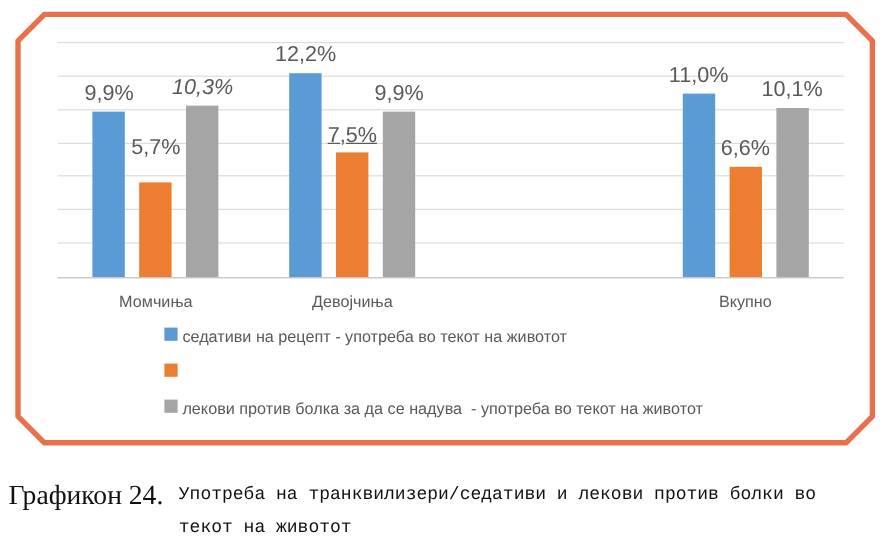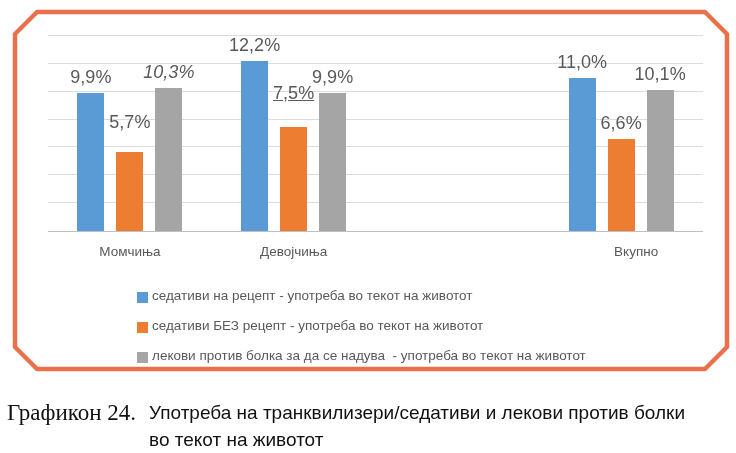--- a/index.html
+++ b/index.html
@@ -30,35 +30,35 @@
     font-size: 18px; color: #595959; white-space: nowrap;
   }
   .category-axis { position: absolute; left: 48px; top: 244px; width: 655px; height: 20px; }
   .category-label {
     position: absolute; transform: translateX(-50%);
     font-size: 13.5px; color: #595959; white-space: nowrap;
   }
 
   
   .legend { position: absolute; left: 137px; top: 273px; }
-  .legend-row { display: flex; align-items: flex-end; height: 30px; }
+  .legend-row { display: flex; align-items: flex-start; height: 30px; }
   .legend-swatch { width: 11px; height: 11px; margin-right: 4px; flex: 0 0 auto; }
   .legend-label { font-size: 13.5px; color: #595959; white-space: pre; }
 
   
   .caption { position: absolute; left: 0; top: 399px; width: 736px; color: #111111; }
   .caption-label {
     position: absolute; left: 7px; top: 0;
     font-family: "Liberation Serif", "DejaVu Serif", serif;
     font-weight: normal; font-size: 23px; line-height: 27px; white-space: nowrap;
   }
   .caption-text {
     position: absolute; left: 149px; top: 0; width: 552px;
-    font-family: Liberation Sans, sans-serif;
-    font-size: 19px; line-height: 27px;
+    font-family: Liberation Mono, monospace;
+    font-size: 15px; line-height: 27px;
   }
 </style>
 </head>
 <body>
 
 <div class="screen">
 
   <svg class="frame-svg" viewBox="0 0 736 453" aria-hidden="true">
     <polygon points="37,12 705,12 727,34 727,347 705,369 37,369 15,347 15,34" fill="none" stroke-width="4.5" stroke-linejoin="round" stroke="#E8704A"></polygon>
   </svg>
@@ -73,44 +73,43 @@
       <div class="gridline" style="background: rgb(220, 220, 220); bottom: 195px;"></div>
       <div class="bar" style="left: 29.375px; height: 137.893px; background: rgb(91, 155, 213);"></div>
       <div class="bar-label" style="left: 7.875px; bottom: 142.893px;">9,9%</div>
       <div class="bar" style="left: 68.375px; height: 79.3929px; background: rgb(237, 125, 49);"></div>
       <div class="bar-label" style="left: 46.875px; bottom: 98px; margin-top: 44px;">5,7%</div>
       <div class="bar" style="left: 107.375px; height: 143.464px; background: rgb(165, 165, 165);"></div>
       <div class="bar-label" style="left: 85.875px; bottom: 148.464px; font-style: italic;">10,3%</div>
       <div class="bar" style="left: 193.125px; height: 169.929px; background: rgb(91, 155, 213);"></div>
       <div class="bar-label" style="left: 171.625px; bottom: 174.929px;">12,2%</div>
       <div class="bar" style="left: 232.125px; height: 104.464px; background: rgb(237, 125, 49);"></div>
-      <div class="bar-label" style="left: 210.625px; bottom: 127px; text-decoration: underline;">7,5%</div>
+      <div class="bar-label" style="left: 210.625px; bottom: 108px; text-decoration: underline;">7,5%</div>
       <div class="bar" style="left: 271.125px; height: 137.893px; background: rgb(165, 165, 165);"></div>
       <div class="bar-label" style="left: 249.625px; bottom: 142.893px;">9,9%</div>
       <div class="bar" style="left: 520.625px; height: 153.214px; background: rgb(91, 155, 213);"></div>
       <div class="bar-label" style="left: 499.125px; bottom: 158.214px;">11,0%</div>
       <div class="bar" style="left: 559.625px; height: 91.9286px; background: rgb(237, 125, 49);"></div>
       <div class="bar-label" style="left: 538.125px; bottom: 96.9286px;">6,6%</div>
       <div class="bar" style="left: 598.625px; height: 140.679px; background: rgb(165, 165, 165);"></div>
       <div class="bar-label" style="left: 577.125px; bottom: 145.679px;">10,1%</div>
       <div class="axis-line" style="background: rgb(191, 191, 191);"></div>
     </div>
   <div class="category-axis">
       <div class="category-label" style="left: 81.875px;">Момчиња</div>
       <div class="category-label" style="left: 245.625px;">Девојчиња</div>
-      <div class="category-label" style="left: 573.125px; margin-left: 15px;">Вкупно</div>
+      <div class="category-label" style="left: 573.125px;">Вкупно</div>
     </div>
   <div class="legend">
       <div class="legend-row">
         <span class="legend-swatch" style="background: rgb(91, 155, 213);"></span>
         <span class="legend-label">седативи на рецепт - употреба во текот на животот</span>
       </div>
       <div class="legend-row">
         <span class="legend-swatch" style="background: rgb(237, 125, 49);"></span>
-        <span class="legend-label">седативи БЕЗ рецепт - употреба во текот на животот</span>
       </div>
       <div class="legend-row">
         <span class="legend-swatch" style="background: rgb(165, 165, 165);"></span>
         <span class="legend-label">лекови против болка за да се надува  - употреба во текот на животот</span>
       </div>
     </div>
 
   <div class="caption">
     <span class="caption-label">Графикон 24.</span>
     <span class="caption-text">Употреба на транквилизери/седативи и лекови против болки во текот на животот</span>

